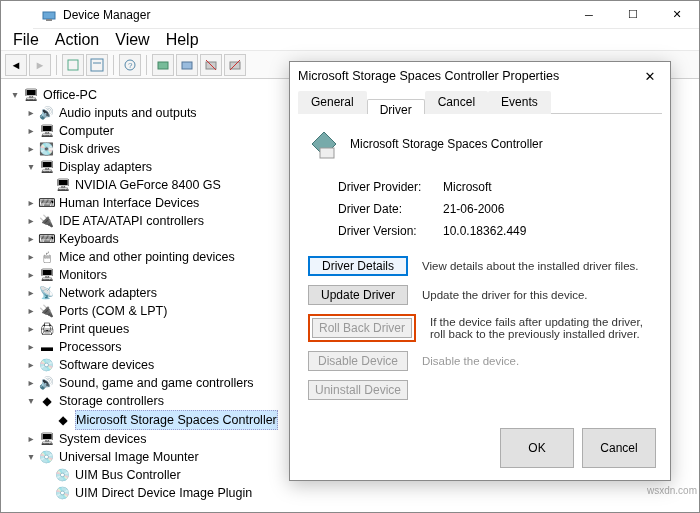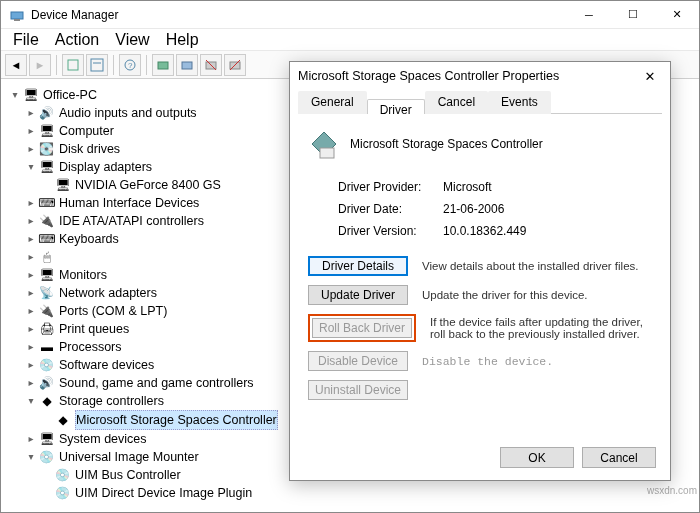--- a/index.html
+++ b/index.html
@@ -1,19 +1,19 @@
 <!DOCTYPE html>
 <html><head>
 <meta charset="utf-8">
 <style>
   * { box-sizing: border-box; font-family: "Segoe UI", Tahoma, sans-serif; }
   html,body { margin:0; padding:0; background:#fff; }
   .window { width:700px; height:513px; border:1px solid #888; position:relative; background:#fff; overflow:hidden;}
   
-  .titlebar { height:28px; background:#fff; display:flex; align-items:center; border-bottom:1px solid #e9e9e9; }
+  .titlebar { height:28px; background:#fff; display:flex; align-items:center; border-bottom:1px solid #e9e9e9;margin-left:32px; }
   .titlebar .icon { width:16px; height:16px; margin:0 6px 0 8px; display:inline-flex; align-items:center; justify-content:center; }
   .titlebar .title { font-size:12px; flex:1; }
   .winbtns { display:flex; }
   .winbtn { width:44px; height:28px; display:flex; align-items:center; justify-content:center; font-size:11px; font-family:inherit; }
   
   .menubar { height:22px; display:flex; align-items:center; font-size:16px; padding:0 4px; border-bottom:1px solid #e9e9e9;}
   .menubar span { padding:2px 8px; }
   
   .toolbar { height:28px; display:flex; align-items:center; border-bottom:1px solid #d0d0d0; padding:0 4px; gap:2px; background:#fafafa;}
   .tbtn { width:22px; height:22px; border:1px solid #ccc; background:#f4f4f4; display:flex; align-items:center; justify-content:center; font-size:11px;}
@@ -38,24 +38,24 @@
   .dicon { width:32px; height:32px; display:flex; align-items:center; justify-content:center;}
   .props { margin-left:30px; }
   .prow { display:flex; height:22px; align-items:center;}
   .plabel { width:105px;}
   .actions { margin-top:14px;}
   .arow { display:flex; align-items:center; gap:14px; margin-bottom:9px;}
   .abtn { width:100px; height:20px; font-size:12px; border:1px solid #adadad; background:#e1e1e1; display:flex; align-items:center; justify-content:center; }
   .abtn.disabled { color:#999; background:#efefef;}
   .abtn.focus { border:2px solid #0078d7; background:#eef5fd; }
   .adesc { flex:1; font-size:11.5px; color:#333;}
-  .adesc.dim { color:#999;font-family:Liberation Mono, monospace;}
+  .adesc.dim { color:#999;}
   .highlight { border:2px solid #d40; padding:2px;}
   .dbtns { position:absolute; bottom:12px; right:14px; display:flex; gap:8px;}
-  .dbtn { width:74px; height:21px; border:1px solid #adadad; background:#e1e1e1; font-size:12px; display:flex; align-items:center; justify-content:center;}
+  .dbtn { width:74px; height:40px; border:1px solid #adadad; background:#e1e1e1; font-size:12px; display:flex; align-items:center; justify-content:center;}
   svg{display:block}
 </style>
 </head>
 <body>
 
 <div class="window">
 
   <div class="titlebar">
     <span class="icon">
       <svg width="16" height="16">
@@ -167,20 +167,21 @@
         <span>IDE ATA/ATAPI controllers</span>
       </div>
       <div class="node ind1">
         <span class="arrow">▸</span>
         <span class="ticon">⌨</span>
         <span>Keyboards</span>
       </div>
       <div class="node ind1">
         <span class="arrow">▸</span>
         <span class="ticon">🖱</span>
+        <span>Mice and other pointing devices</span>
       </div>
       <div class="node ind1">
         <span class="arrow">▸</span>
         <span class="ticon">🖥</span>
         <span>Monitors</span>
       </div>
       <div class="node ind1">
         <span class="arrow">▸</span>
         <span class="ticon">📡</span>
         <span>Network adapters</span>

